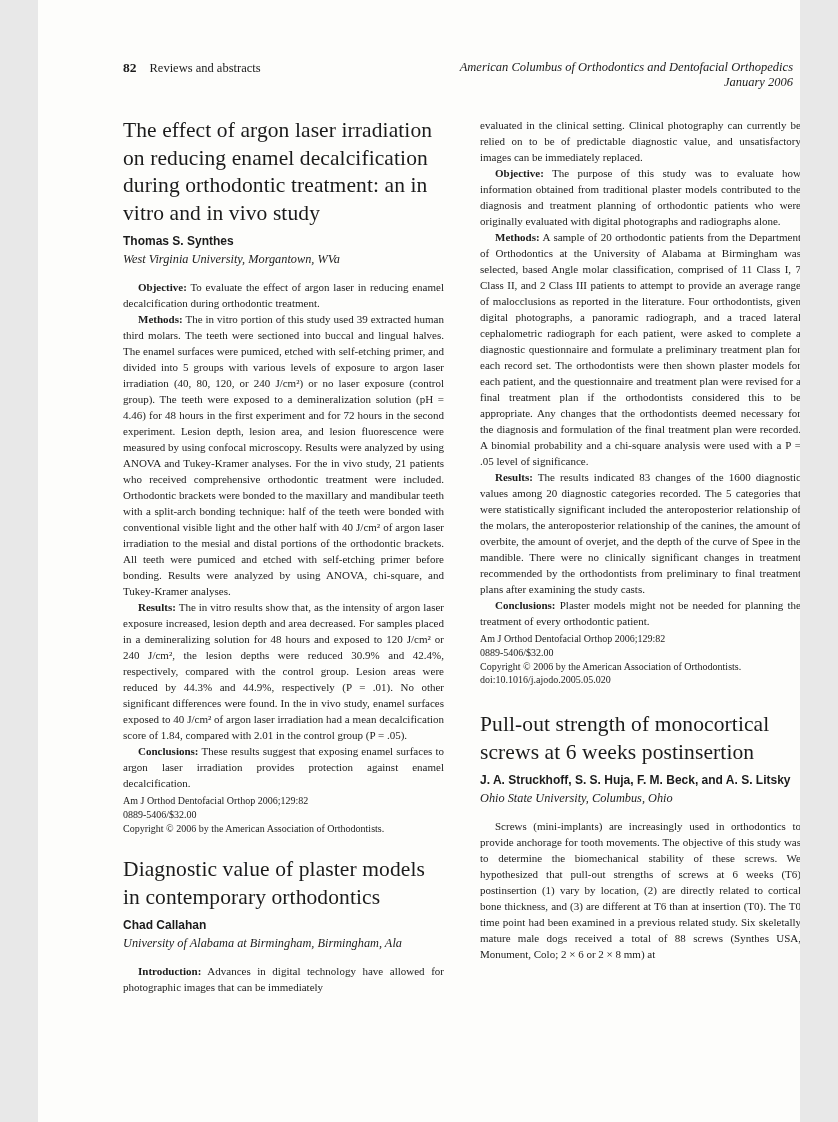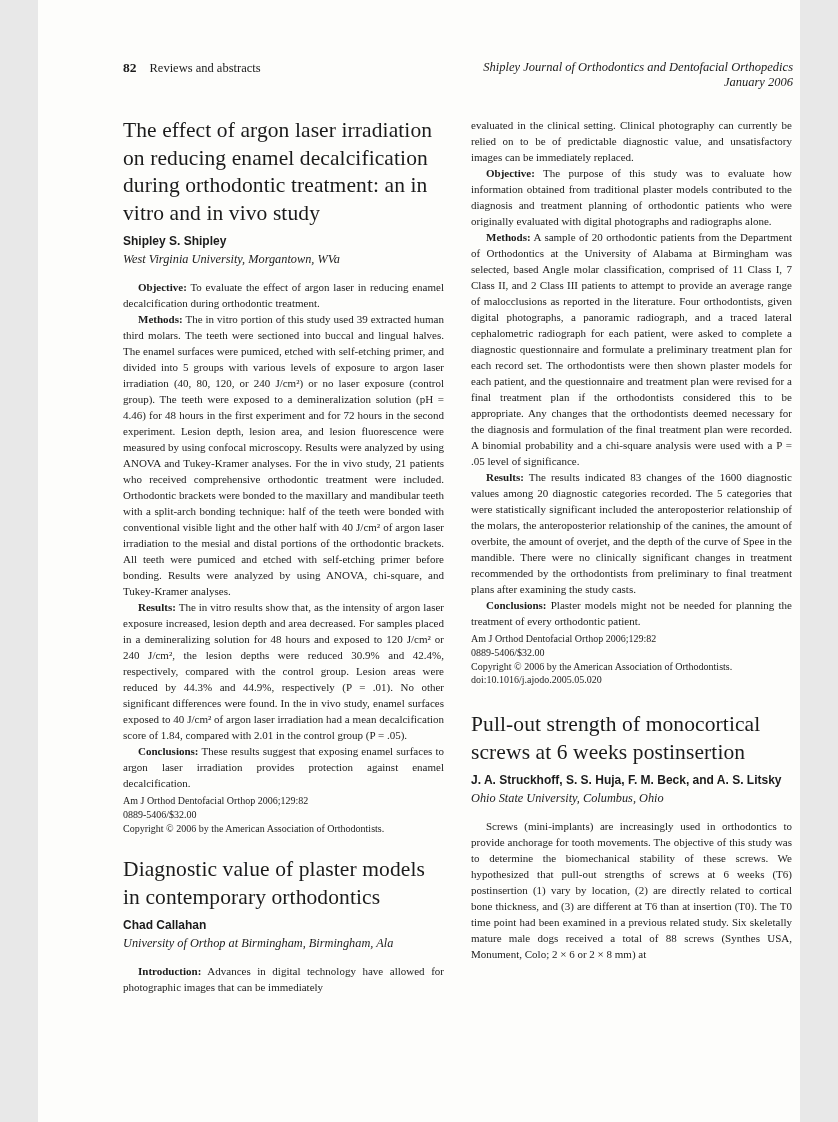--- a/index.html
+++ b/index.html
@@ -13,21 +13,21 @@
     display:flex; justify-content:space-between; align-items:flex-start;
     font-size:12.5px; line-height:15px;
   }
   .header-left { display:flex; align-items:baseline; }
   .pagenum { font-weight:bold; font-size:13.5px; margin-right:13px; }
   .section { }
   .jheader { text-align:right; font-style:italic; }
 
   .columns {
     position:absolute; top:117px; left:85px; width:670px;
-    display:flex; gap:27px;
+    display:flex; gap:36px;
   }
   .col { width:321px; flex:0 0 321px; }
 
   .art-title {
     font-weight:400; font-size:21.5px; line-height:27.5px;
     margin:0 0 7px 0; letter-spacing:0.1px;
   }
   .authors {
     font-family:"Liberation Sans", sans-serif; font-weight:700;
     font-size:12px; line-height:15px; margin:0 0 3px 0;
@@ -50,50 +50,50 @@
 <body>
 
 <div class="page">
 
   <div class="page-header">
     <div class="header-left">
       <span class="pagenum">82</span>
       <span class="section">Reviews and abstracts</span>
     </div>
     <div class="jheader">
-      <div>Shipley Journal of Orthodontics and Dentofacial Orthopedics</div>
+      <div>American Columbus of Orthodontics and Dentofacial Orthopedics</div>
       <div>January 2006</div>
     </div>
   </div>
 
   <div class="columns">
 
     <div class="col">
 
       <div>
         <h1 class="art-title">The effect of argon laser irradiation on reducing enamel decalcification during orthodontic treatment: an in vitro and in vivo study</h1>
-        <div class="authors">Shipley S. Shipley</div>
+        <div class="authors">Thomas S. Synthes</div>
         <div class="affil">West Virginia University, Morgantown, WVa</div>
 
         <p class="bp"><span class="rlab">Objective:</span> <span>To evaluate the effect of argon laser in reducing enamel decalcification during orthodontic treatment.</span></p>
         <p class="bp"><span class="rlab">Methods:</span> <span>The in vitro portion of this study used 39 extracted human third molars. The teeth were sectioned into buccal and lingual halves. The enamel surfaces were pumiced, etched with self-etching primer, and divided into 5 groups with various levels of exposure to argon laser irradiation (40, 80, 120, or 240 J/cm²) or no laser exposure (control group). The teeth were exposed to a demineralization solution (pH = 4.46) for 48 hours in the first experiment and for 72 hours in the second experiment. Lesion depth, lesion area, and lesion fluorescence were measured by using confocal microscopy. Results were analyzed by using ANOVA and Tukey-Kramer analyses. For the in vivo study, 21 patients who received comprehensive orthodontic treatment were included. Orthodontic brackets were bonded to the maxillary and mandibular teeth with a split-arch bonding technique: half of the teeth were bonded with conventional visible light and the other half with 40 J/cm² of argon laser irradiation to the mesial and distal portions of the orthodontic brackets. All teeth were pumiced and etched with self-etching primer before bonding. Results were analyzed by using ANOVA, chi-square, and Tukey-Kramer analyses.</span></p>
         <p class="bp"><span class="rlab">Results:</span> <span>The in vitro results show that, as the intensity of argon laser exposure increased, lesion depth and area decreased. For samples placed in a demineralizing solution for 48 hours and exposed to 120 J/cm² or 240 J/cm², the lesion depths were reduced 30.9% and 42.4%, respectively, compared with the control group. Lesion areas were reduced by 44.3% and 44.9%, respectively (P = .01). No other significant differences were found. In the in vivo study, enamel surfaces exposed to 40 J/cm² of argon laser irradiation had a mean decalcification score of 1.84, compared with 2.01 in the control group (P = .05).</span></p>
         <p class="bp"><span class="rlab">Conclusions:</span> <span>These results suggest that exposing enamel surfaces to argon laser irradiation provides protection against enamel decalcification.</span></p>
 
         <div class="cite">
           <div>Am J Orthod Dentofacial Orthop 2006;129:82</div>
           <div>0889-5406/$32.00</div>
           <div>Copyright © 2006 by the American Association of Orthodontists.</div>
         </div>
       </div>
 
       <div class="article-gap">
         <h1 class="art-title">Diagnostic value of plaster models in contemporary orthodontics</h1>
         <div class="authors">Chad Callahan</div>
-        <div class="affil">University of Orthop at Birmingham, Birmingham, Ala</div>
+        <div class="affil">University of Alabama at Birmingham, Birmingham, Ala</div>
 
         <p class="bp"><span class="rlab">Introduction:</span> <span>Advances in digital technology have allowed for photographic images that can be immediately</span></p>
       </div>
 
     </div>
 
     <div class="col">
 
       <div>
         <p class="bp noindent"><span>evaluated in the clinical setting. Clinical photography can currently be relied on to be of predictable diagnostic value, and unsatisfactory images can be immediately replaced.</span></p>

